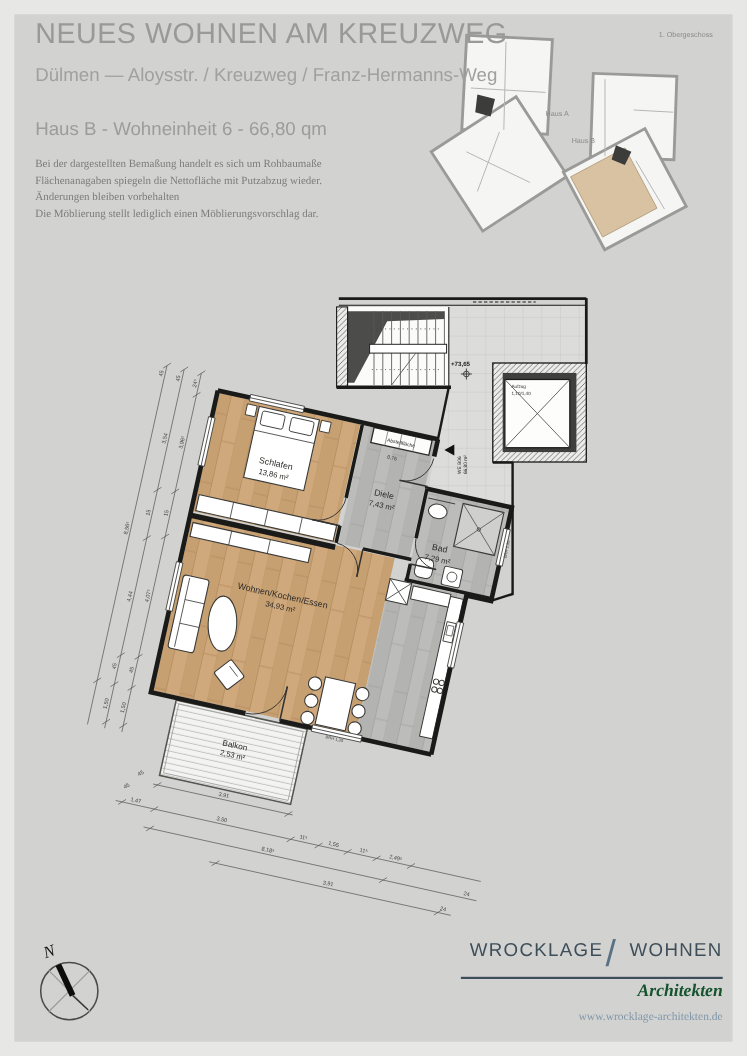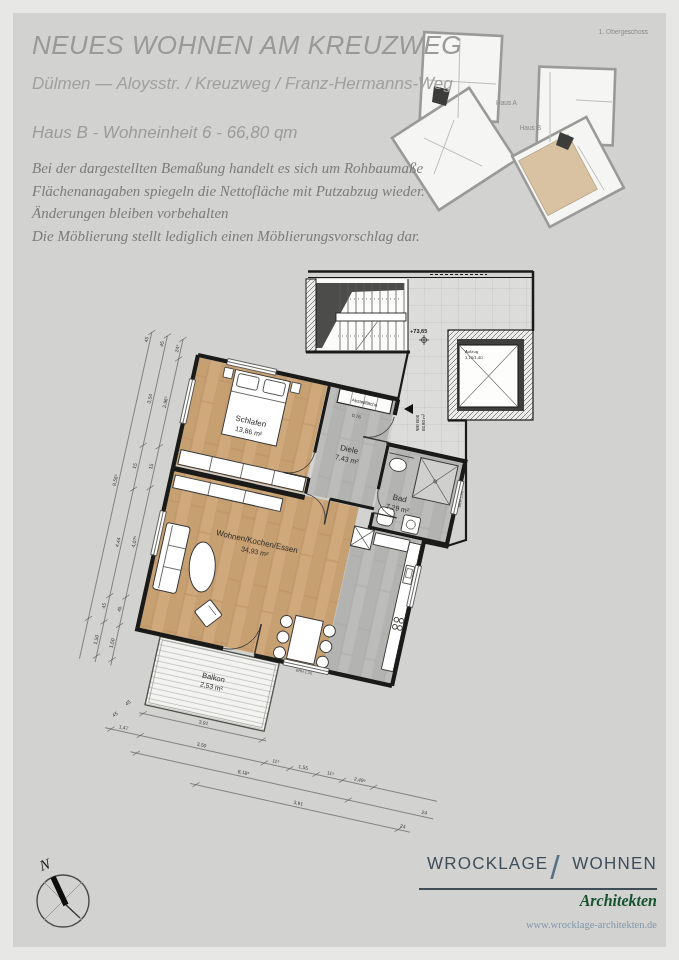--- a/index.html
+++ b/index.html
@@ -7,25 +7,25 @@
     width:679px;height:960px;
     background:#e7e7e6;
     font-family:"Liberation Sans",sans-serif;
     position:relative;
     overflow:hidden;
   }
   .sheet{position:absolute;inset:0;}
   .canvas{position:absolute;left:13px;top:13px;right:13px;bottom:13px;background:#d2d2d1;}
   svg.plan{position:absolute;left:0;top:0;width:679px;height:960px;}
 
-  .hdr{position:absolute;left:32px;top:30px;width:400px;color:#9c9c9c;font-style:italic;}
+  .hdr{position:absolute;left:32px;top:15px;width:400px;color:#9c9c9c;}
   .hdr .title{font-size:26px;letter-spacing:.5px;color:#999;white-space:nowrap;}
   .hdr .subtitle{font-size:17px;margin-top:13px;color:#a0a09f;white-space:nowrap;}
   .hdr .unitline{font-size:17px;margin-top:29px;color:#9c9c9b;}
-  .hdr .disc{margin-top:14px;font-family:"Liberation Serif",serif;font-size:15px;
+  .hdr .disc{margin-top:14px;font-family:"Liberation Serif",serif;font-size:10px;
              line-height:1.5;color:#7c7c7b;}
 
   .logo{position:absolute;right:22px;top:854px;width:238px;text-align:right;}
   .logo .row1{display:flex;justify-content:flex-end;align-items:baseline;gap:24px;
               font-size:17px;letter-spacing:1.2px;color:#3e4e59;
               border-bottom:2px solid #3e4e59;padding-bottom:14px;position:relative;}
   .logo .slashbig{position:absolute;right:96px;top:-4px;font-size:34px;font-weight:400;
                   color:#5a7184;transform:rotate(0deg);line-height:1;}
   .logo .row2{font-family:"Liberation Serif",serif;font-style:italic;font-weight:bold;
               font-size:16px;color:#14532d;margin-top:2px;}

